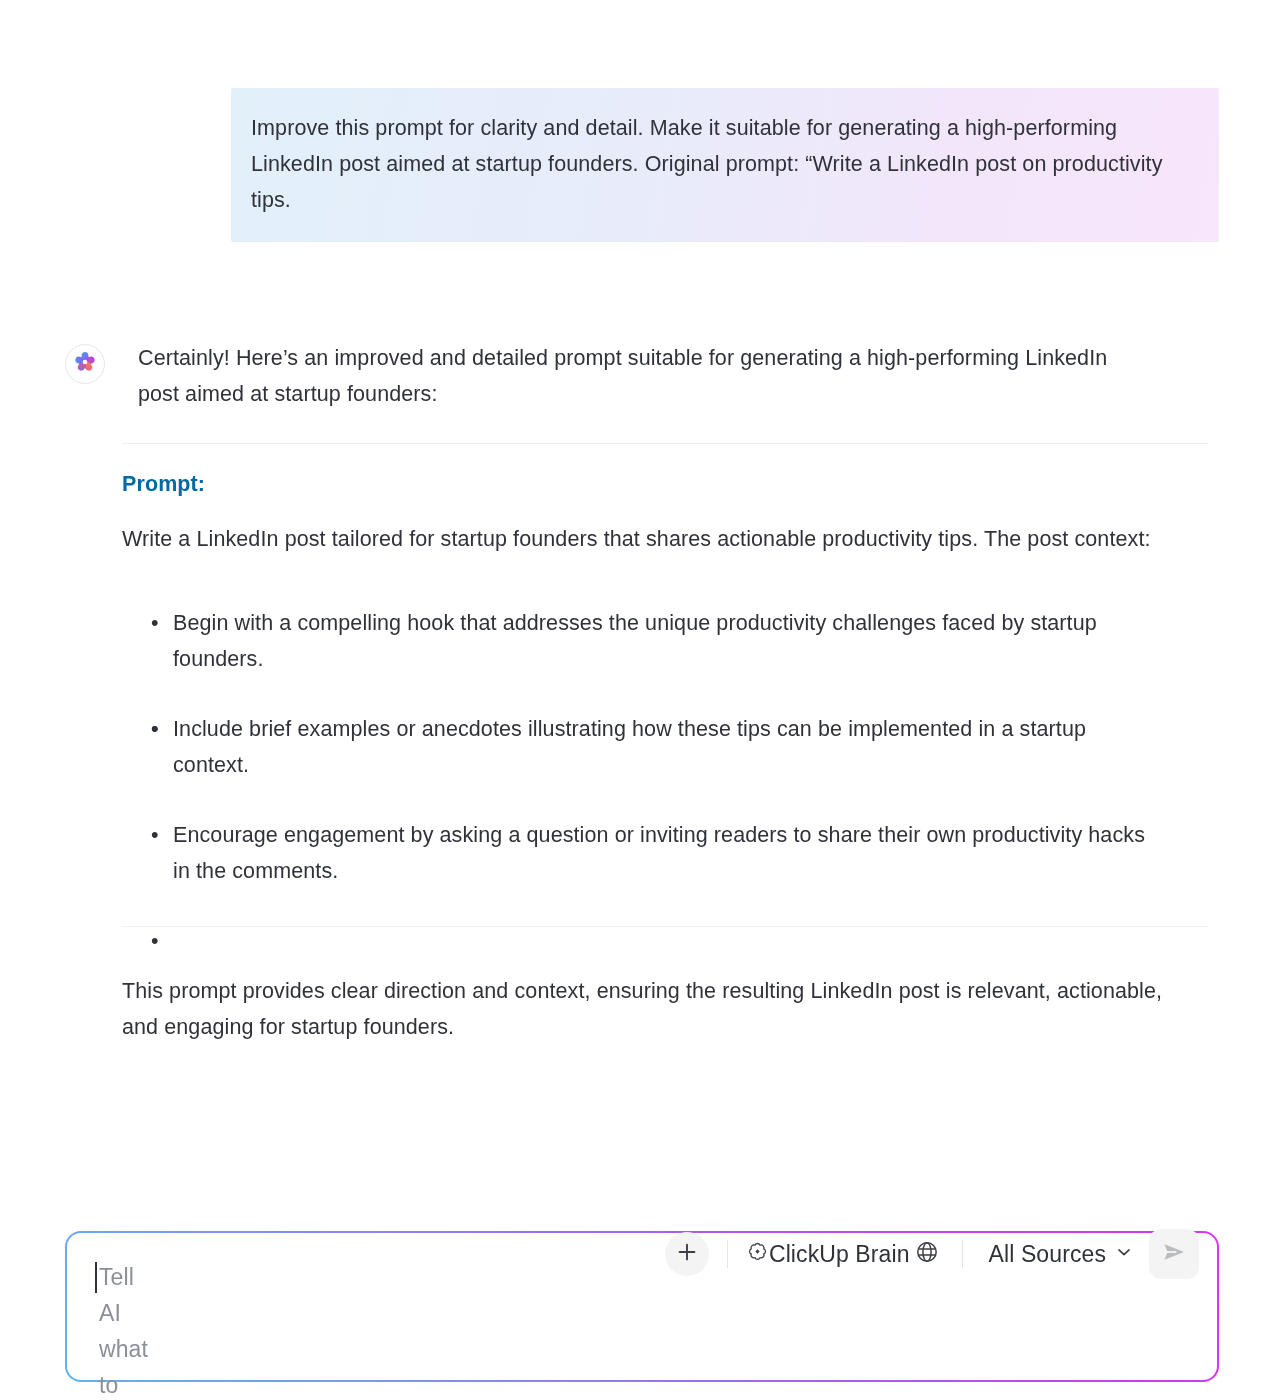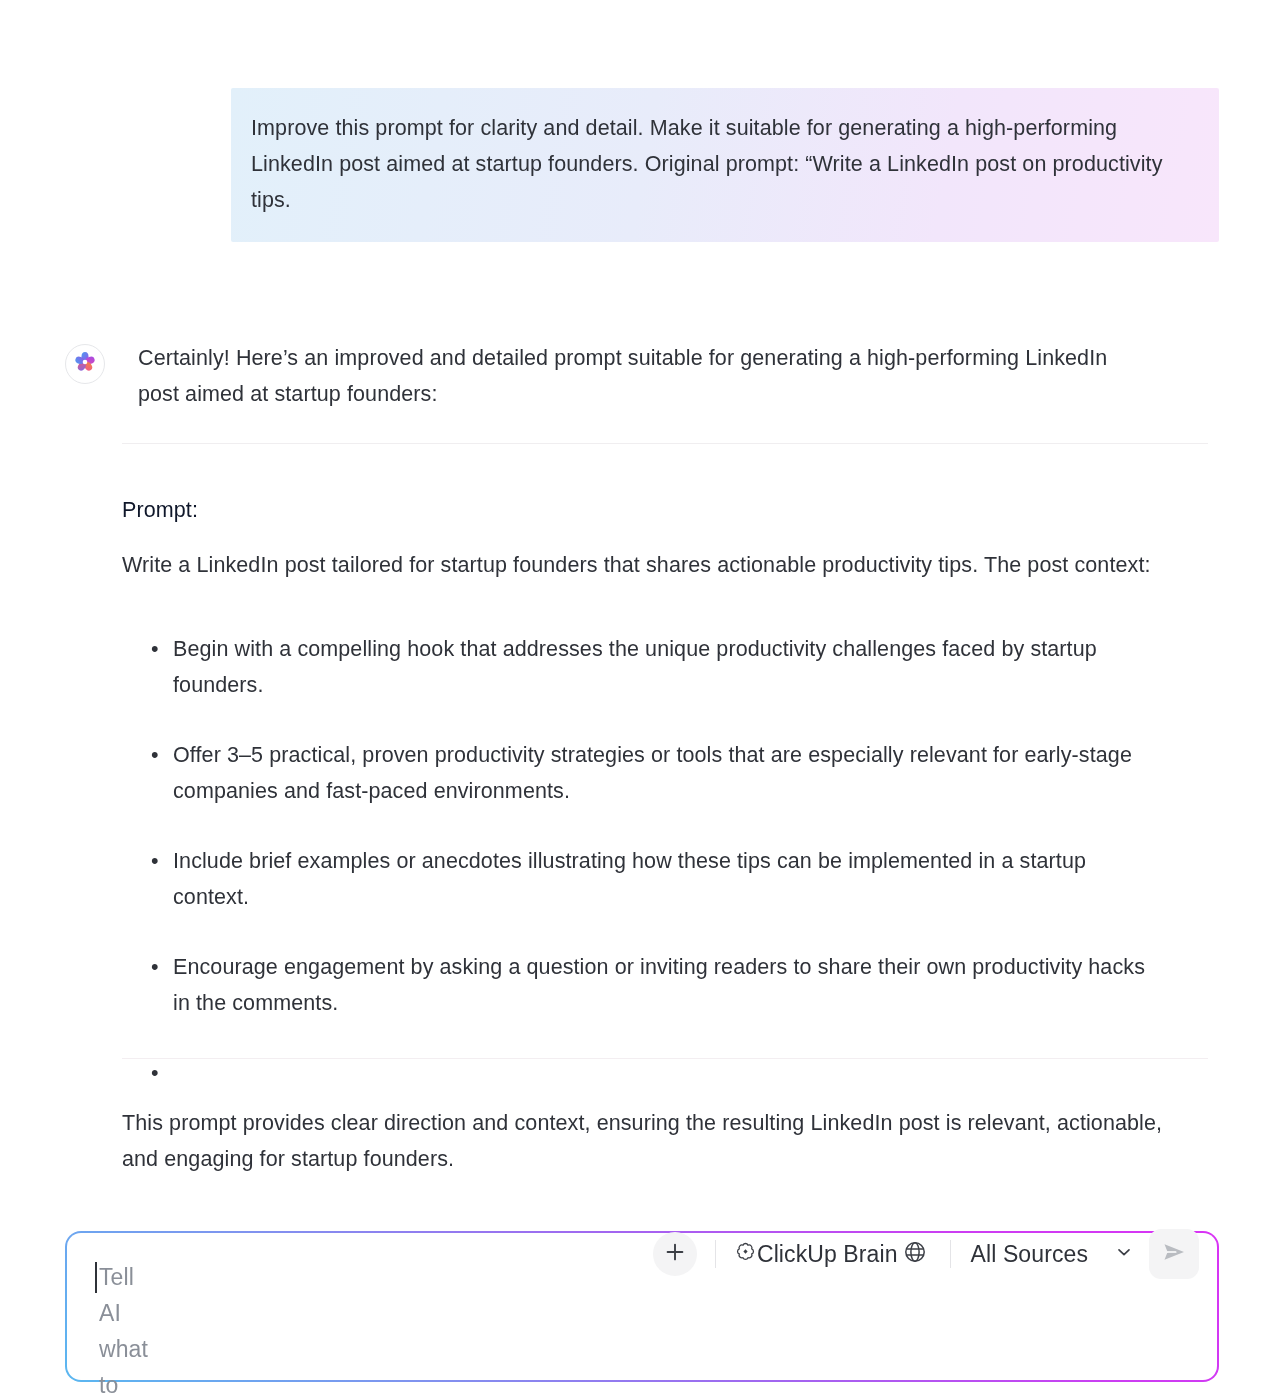--- a/index.html
+++ b/index.html
@@ -84,23 +84,23 @@
     height: 1px;
     background: #f0eef0;
     border: 0;
     margin: 31px 0 0 0;
     width: 1086px;
   }
 
   .prompt-heading {
     font-size: 21.5px;
     line-height: 30px;
-    font-weight: normal;
-    color: #0f172a;
-    margin-top: 51px;
+    font-weight: bold;
+    color: #0369a1;
+    margin-top: 25px;
     letter-spacing: .1px;
   }
 
   .prompt-intro {
     font-size: 21.5px;
     line-height: 36px;
     color: #2f3239;
     margin-top: 22px;
     letter-spacing: .1px;
     max-width: 1035px;
@@ -234,24 +234,24 @@
     height: 34px;
     display: flex;
     align-items: center;
     justify-content: center;
     cursor: pointer;
     flex: 0 0 auto;
   }
   .sources-chip {
     display: flex;
     align-items: center;
-    gap: 27px;
+    gap: 9px;
     cursor: pointer;
     flex: 0 0 auto;
-    margin-left: 2px;
+    margin-left: 8px;
     text-align: right;
   }
   .sources-label {
     font-size: 23px;
     color: #2f3239;
     letter-spacing: .1px;
   }
   .send-btn {
     width: 50px;
     height: 50px;
@@ -314,21 +314,21 @@
       <div class="assistant-intro">Certainly! Here’s an improved and detailed prompt suitable for generating a high-performing LinkedIn post aimed at startup founders:</div>
 
       <div class="rule"></div>
 
       <div class="prompt-heading">Prompt:</div>
 
       <div class="prompt-intro">Write a LinkedIn post tailored for startup founders that shares actionable productivity tips. The post context:</div>
 
       <ul class="bullet-list" id="bullet-list">
           <li><span class="dot">•</span><span>Begin with a compelling hook that addresses the unique productivity challenges faced by startup founders.</span></li>
-          <li><span class="dot">•</span><span>Offer 3–5 practical, proven productivity strategies or tools that are especially relevant for early-stage companies and fast-paced environments.</span></li>
+          <li><span class="dot">•</span></li>
           <li><span class="dot">•</span><span>Include brief examples or anecdotes illustrating how these tips can be implemented in a startup context.</span></li>
           <li><span class="dot">•</span><span>Encourage engagement by asking a question or inviting readers to share their own productivity hacks in the comments.</span></li>
           <li><span class="dot">•</span></li>
         </ul>
 
       <div class="rule-bottom"></div>
 
       <div class="closing">This prompt provides clear direction and context, ensuring the resulting LinkedIn post is relevant, actionable, and engaging for startup founders.</div>
     </div>
   </div>

